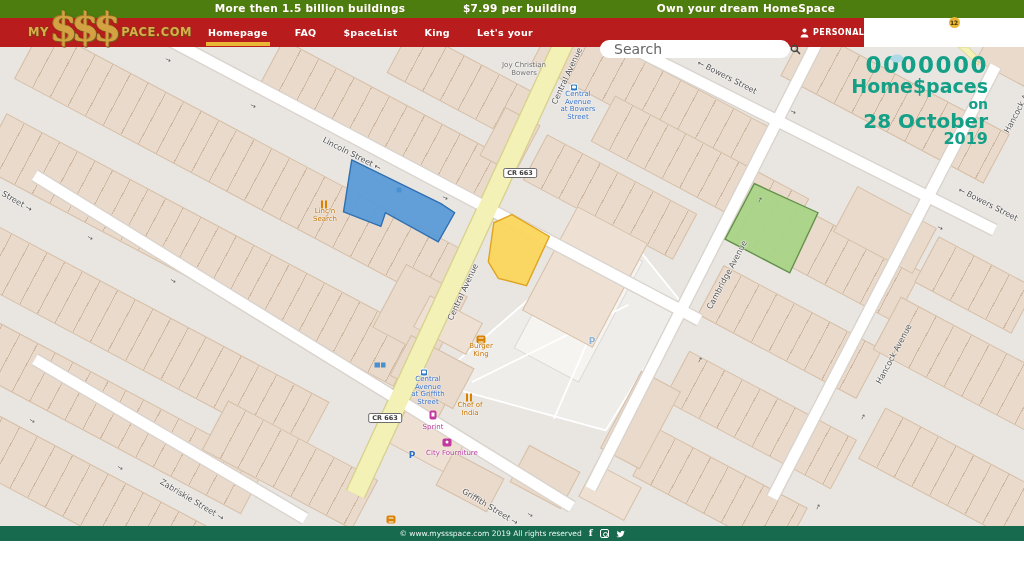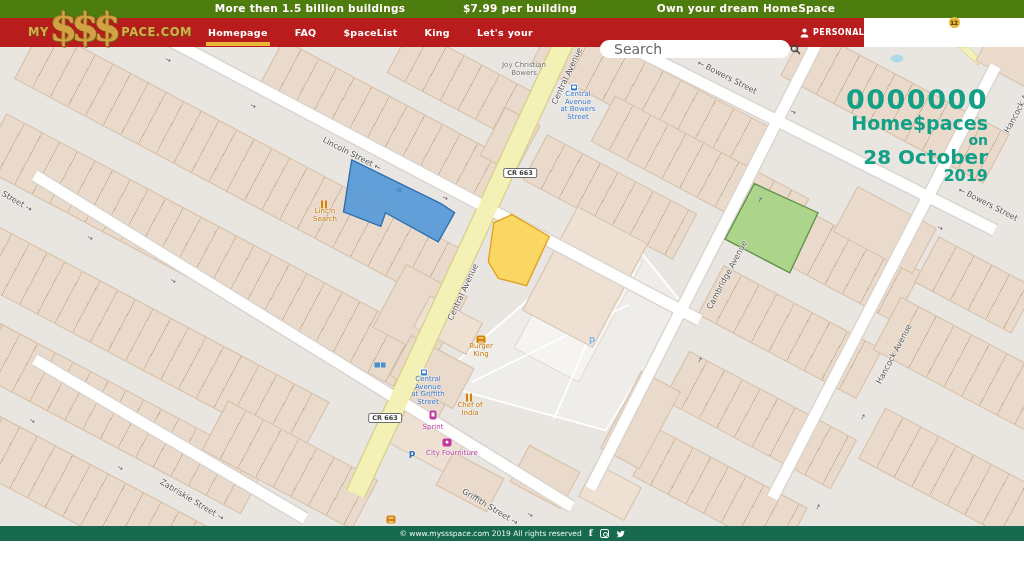--- a/index.html
+++ b/index.html
@@ -57,21 +57,21 @@
   .ic-phone::after{content:"";display:block;margin:2px auto 0;width:3px;height:4px;background:#fff;}
   .ic-shop{width:9px;height:8px;background:#C2399F;border-radius:2px;}
   .ic-shop::after{content:"";display:block;margin:2px auto 0;width:3px;height:3px;background:#fff;border-radius:50%;}
   .ic-parkP{color:#2E6FC0;font-size:9px;font-weight:bold;text-shadow:0 0 2px #fff;}
   .ic-parkP.faint{color:#8FB4D8;}
   .ic-blue{width:5px;height:5px;background:#4A90CF;border-radius:1px;}
   .ic-blue2{width:11px;height:5px;background:linear-gradient(90deg,#4A90CF 0 5px,transparent 5px 6px,#4A90CF 6px);}
   .ic-pond{width:13px;height:8px;background:#AFD9E6;border-radius:50%;}
   
   .overlay{position:absolute;right:36px;top:7px;text-align:right;font-weight:800;z-index:2;line-height:1.02;}
-  .ov-count{font-size:27px;letter-spacing:1.5px;margin-top:32px;}
+  .ov-count{font-size:23px;letter-spacing:1.5px;}
   .ov-l2{font-size:19px;}
   .ov-l3{font-size:14px;}
   .ov-l4{font-size:20px;}
   .ov-l5{font-size:16px;}
   
   .footer{position:absolute;left:0;top:526px;width:1024px;height:15px;background:#186A4F;z-index:3;
         display:flex;align-items:center;justify-content:center;gap:7px;color:#EAF6F0;font-size:7.5px;}
   .soc{display:flex;align-items:center;gap:7px;}
   .fb-f{font-family:"DejaVu Serif",serif;font-weight:bold;font-size:9px;color:#fff;cursor:pointer;line-height:1;}
   .ig-box{width:7px;height:7px;border:1px solid #fff;border-radius:2px;position:relative;cursor:pointer;}

